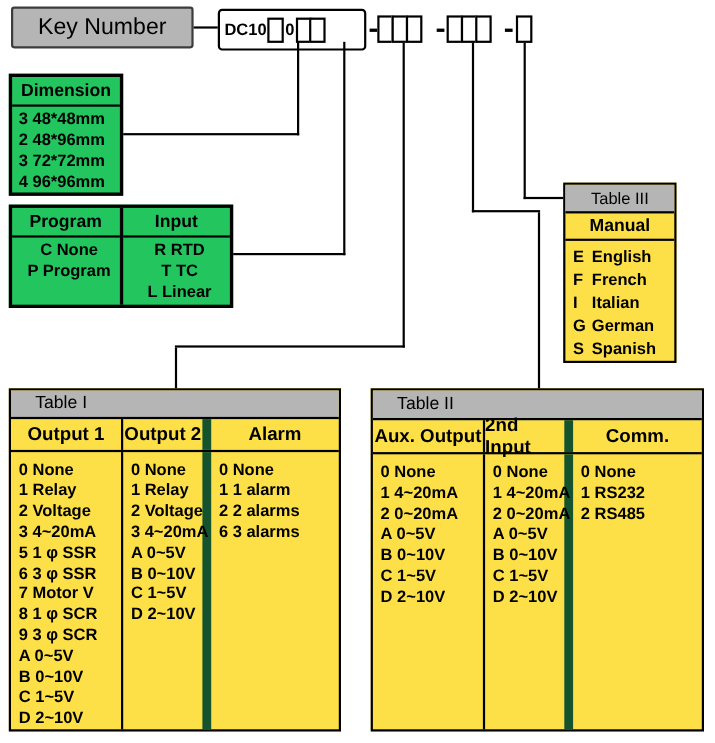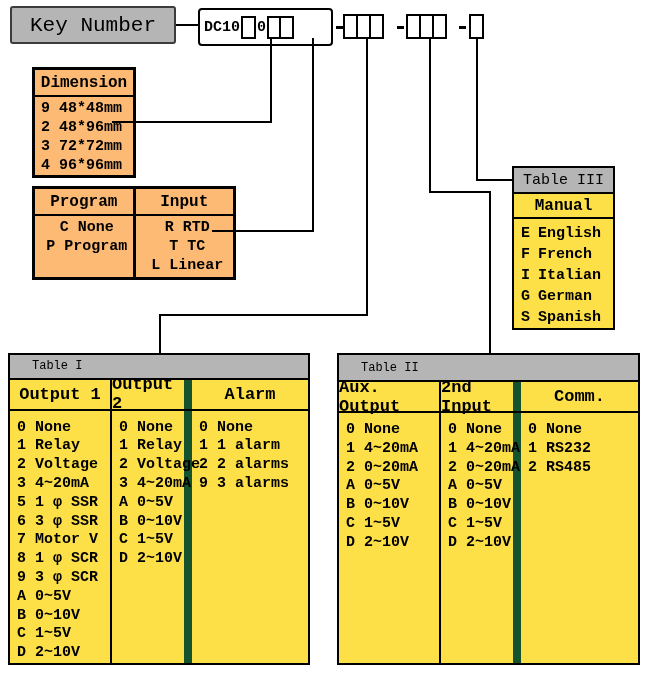--- a/index.html
+++ b/index.html
@@ -2,21 +2,21 @@
 <html><head>
 <meta charset="utf-8">
 <title>Key Number Diagram</title>
 <style>
   * { box-sizing: border-box; margin: 0; padding: 0; }
   html,body { background:#fff; }
   #canvas {
     position: relative;
     width: 650px; height: 675px;
     background: #fff;
-    font-family: Liberation Mono, monospace;
+    font-family: Liberation Sans, sans-serif;
     color: #000;
     overflow: hidden;
   }
   .line { position: absolute; background: #000; }
 
   
   .key-box {
     position: absolute; left: 10px; top: 6px; width: 166px; height: 38px;
     background: #b5b5b5; border: 2px solid #3c3c3c; border-radius: 3px;
     display: flex; align-items: center; justify-content: center;
@@ -31,21 +31,21 @@
   .cell {
     width: 15px; height: 25px; border: 2px solid #000; background: #fff;
     flex: none;
   }
   .dc10-box .cell { height: 23px; margin: 0 1px; }
   .cellgroup { position: absolute; top: 14px; display: flex; }
   .cellgroup .cell + .cell { margin-left: -2px; }
   .dash { position: absolute; top: 26px; width: 7px; height: 3px; background: #000; }
 
   
-  .thick { border: 3px solid #000; background: #fdba74; position: absolute; margin-left: 24px; }
+  .thick { border: 3px solid #000; background: #22c55e; position: absolute; }
   .thin  { border: 2px solid #000; background: #fde047; position: absolute; }
   .hd {
     border-bottom: 2px solid #000; display: flex; align-items: center;
     justify-content: center; font-weight: 700; font-size: 16px;
   }
   .items { padding: 2px 0 0 6px; font-weight: 700; font-size: 15px; }
   .items .row { line-height: 19px; white-space: pre; }
 
   
   .dim-box { left: 8px; top: 67px; width: 104px; height: 111px; }
@@ -57,21 +57,21 @@
   .pi-col:first-child { border-right: 3px solid #000; }
   .pi-box .hd { height: 27px; }
 
   
   .bigtable { height: 312px; top: 353px; display: flex; flex-direction: column; }
   .t1 { left: 8px;   width: 302px; }
   .t2 { left: 337px; width: 303px; }
   .graybar {
     height: 27px; background: #b5b5b5; border-bottom: 2px solid #000;
     display: flex; align-items: center; padding-left: 22px;
-    font-size: 12px; font-weight: 400;
+    font-size: 16px; font-weight: 400;
   }
   .colheads { display: flex; height: 31px; border-bottom: 2px solid #000; }
   .colheads .thc {
     display: flex; align-items: center; justify-content: center;
     font-size: 17px; font-weight: 700;
   }
   .tbody { display: flex; flex: 1; }
   .tcol { padding: 8px 0 0 7px; font-weight: 700; font-size: 15px; }
   .tcol .row { line-height: 18.8px; white-space: pre; }
   .c1 { width: 102px; border-right: 2px solid #000; }
@@ -120,21 +120,21 @@
     <div class="cell"></div>
   </div>
 
   <div class="cellgroup" style="left:469px;">
     <div class="cell"></div>
   </div>
 
   <div class="thick dim-box">
     <div class="hd">Dimension</div>
     <div class="items">
-        <div class="row">9 48*48mm</div>
+        <div class="row">3 48*48mm</div>
         <div class="row">2 48*96mm</div>
         <div class="row">3 72*72mm</div>
         <div class="row">4 96*96mm</div>
       </div>
   </div>
 
   <div class="thick pi-box">
     <div class="pi-col">
       <div class="hd">Program</div>
       <div class="items">
@@ -184,21 +184,21 @@
           <div class="row">3 4~20mA</div>
           <div class="row">A 0~5V</div>
           <div class="row">B 0~10V</div>
           <div class="row">C 1~5V</div>
           <div class="row">D 2~10V</div>
         </div>
       <div class="tcol c3">
           <div class="row">0 None</div>
           <div class="row">1 1 alarm</div>
           <div class="row">2 2 alarms</div>
-          <div class="row">9 3 alarms</div>
+          <div class="row">6 3 alarms</div>
         </div>
     </div>
   </div>
 
   <div class="thin bigtable t2">
     <div class="graybar">
       <span>Table II</span>
     </div>
     <div class="colheads">
       <div class="thc c1">Aux. Output</div>

